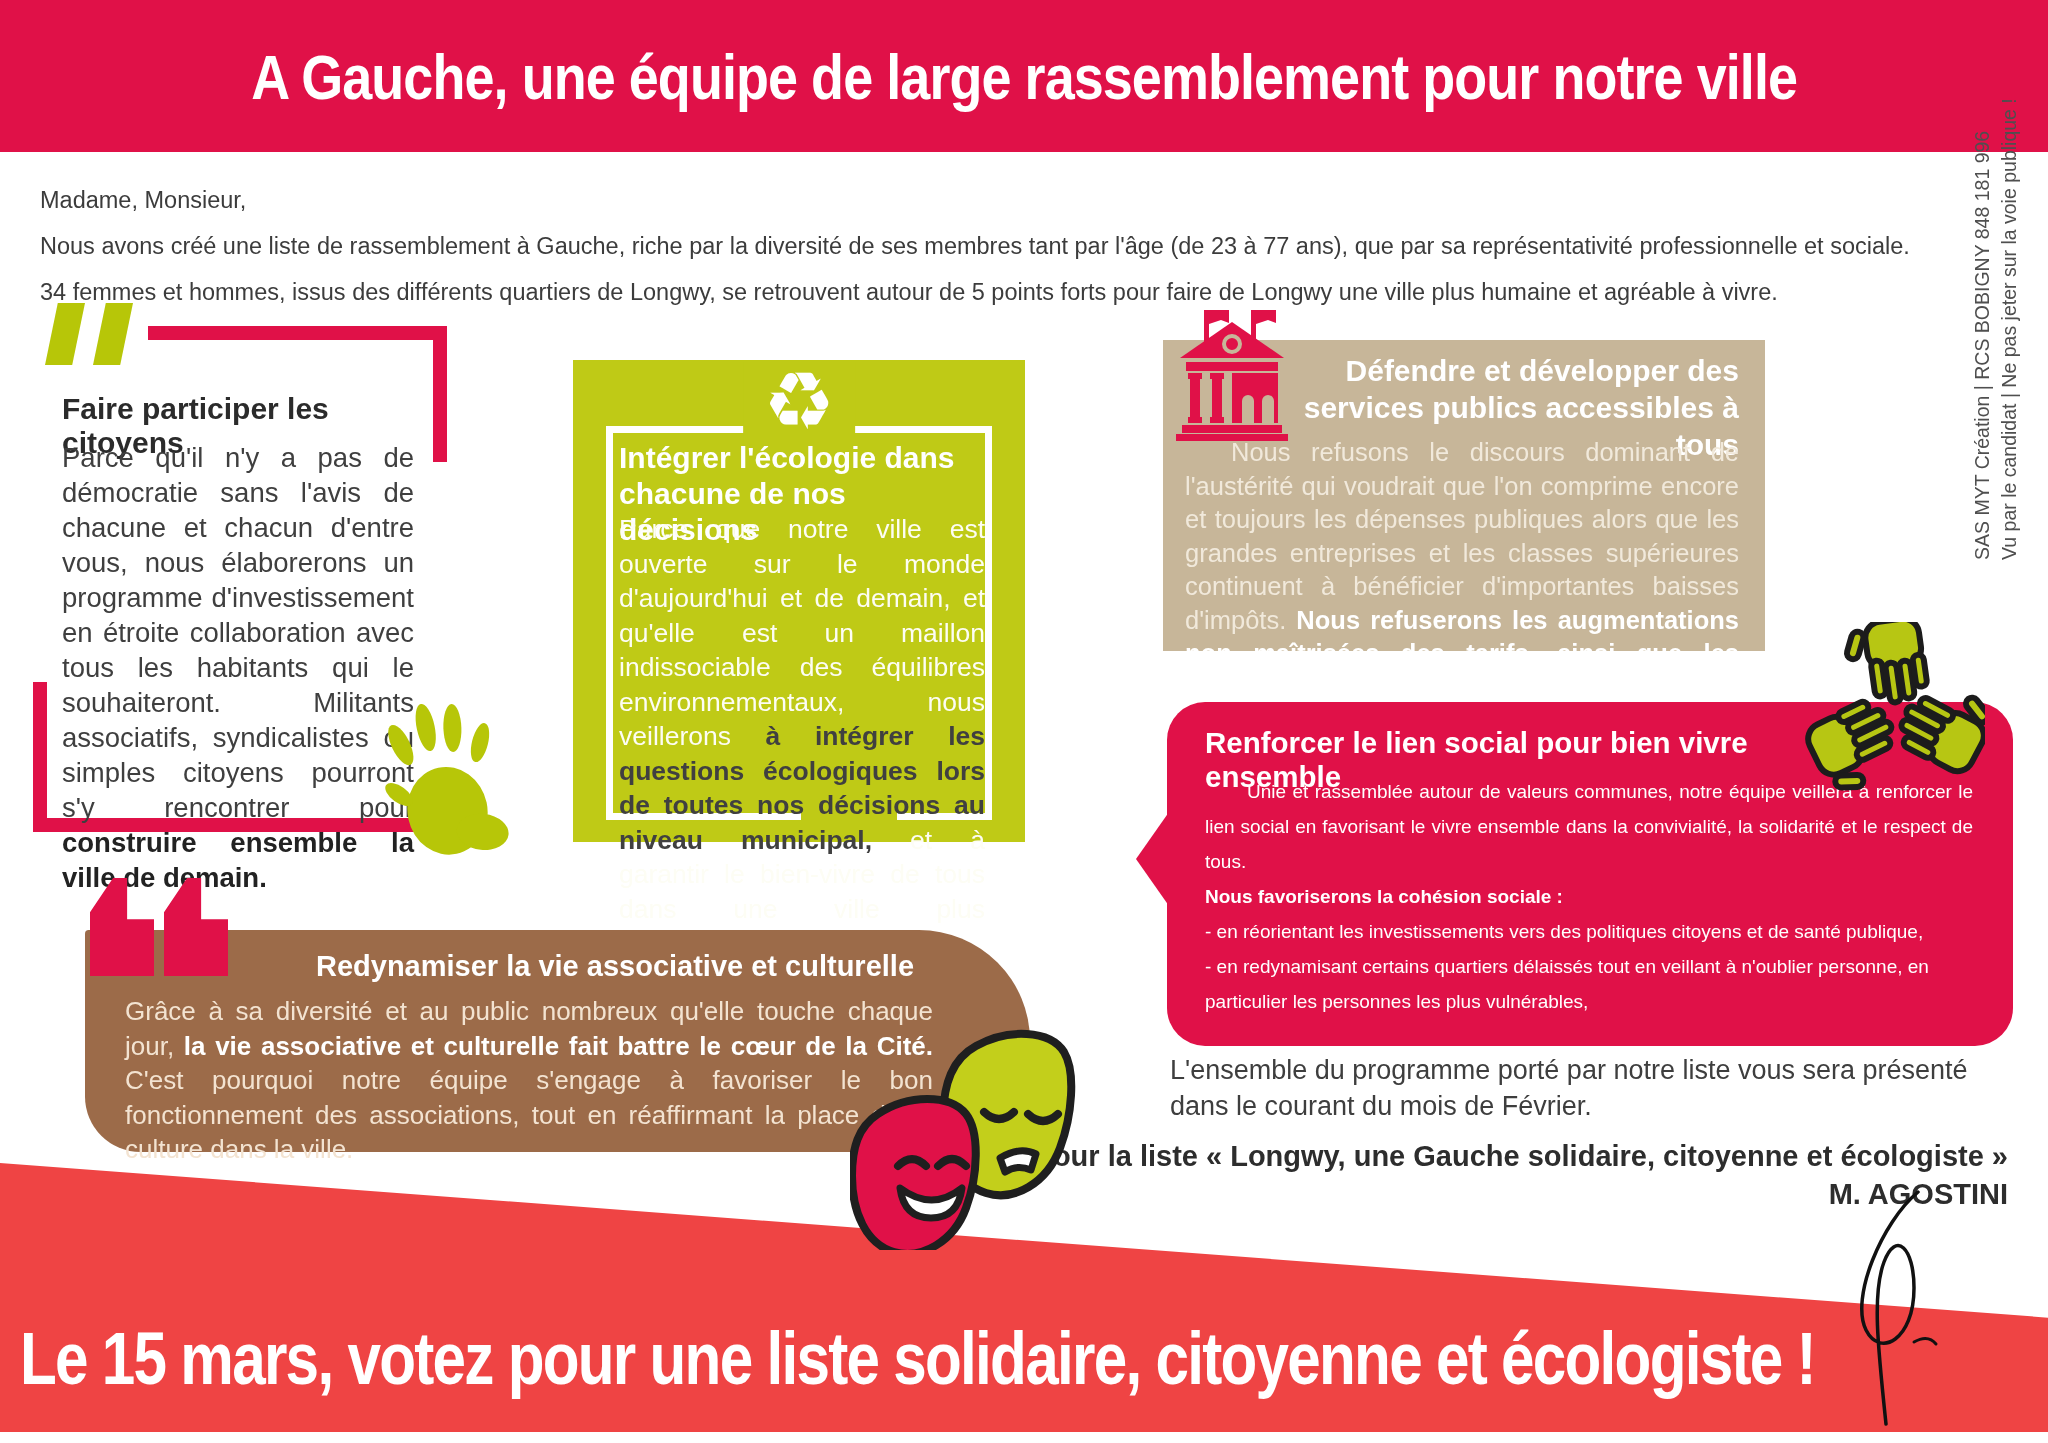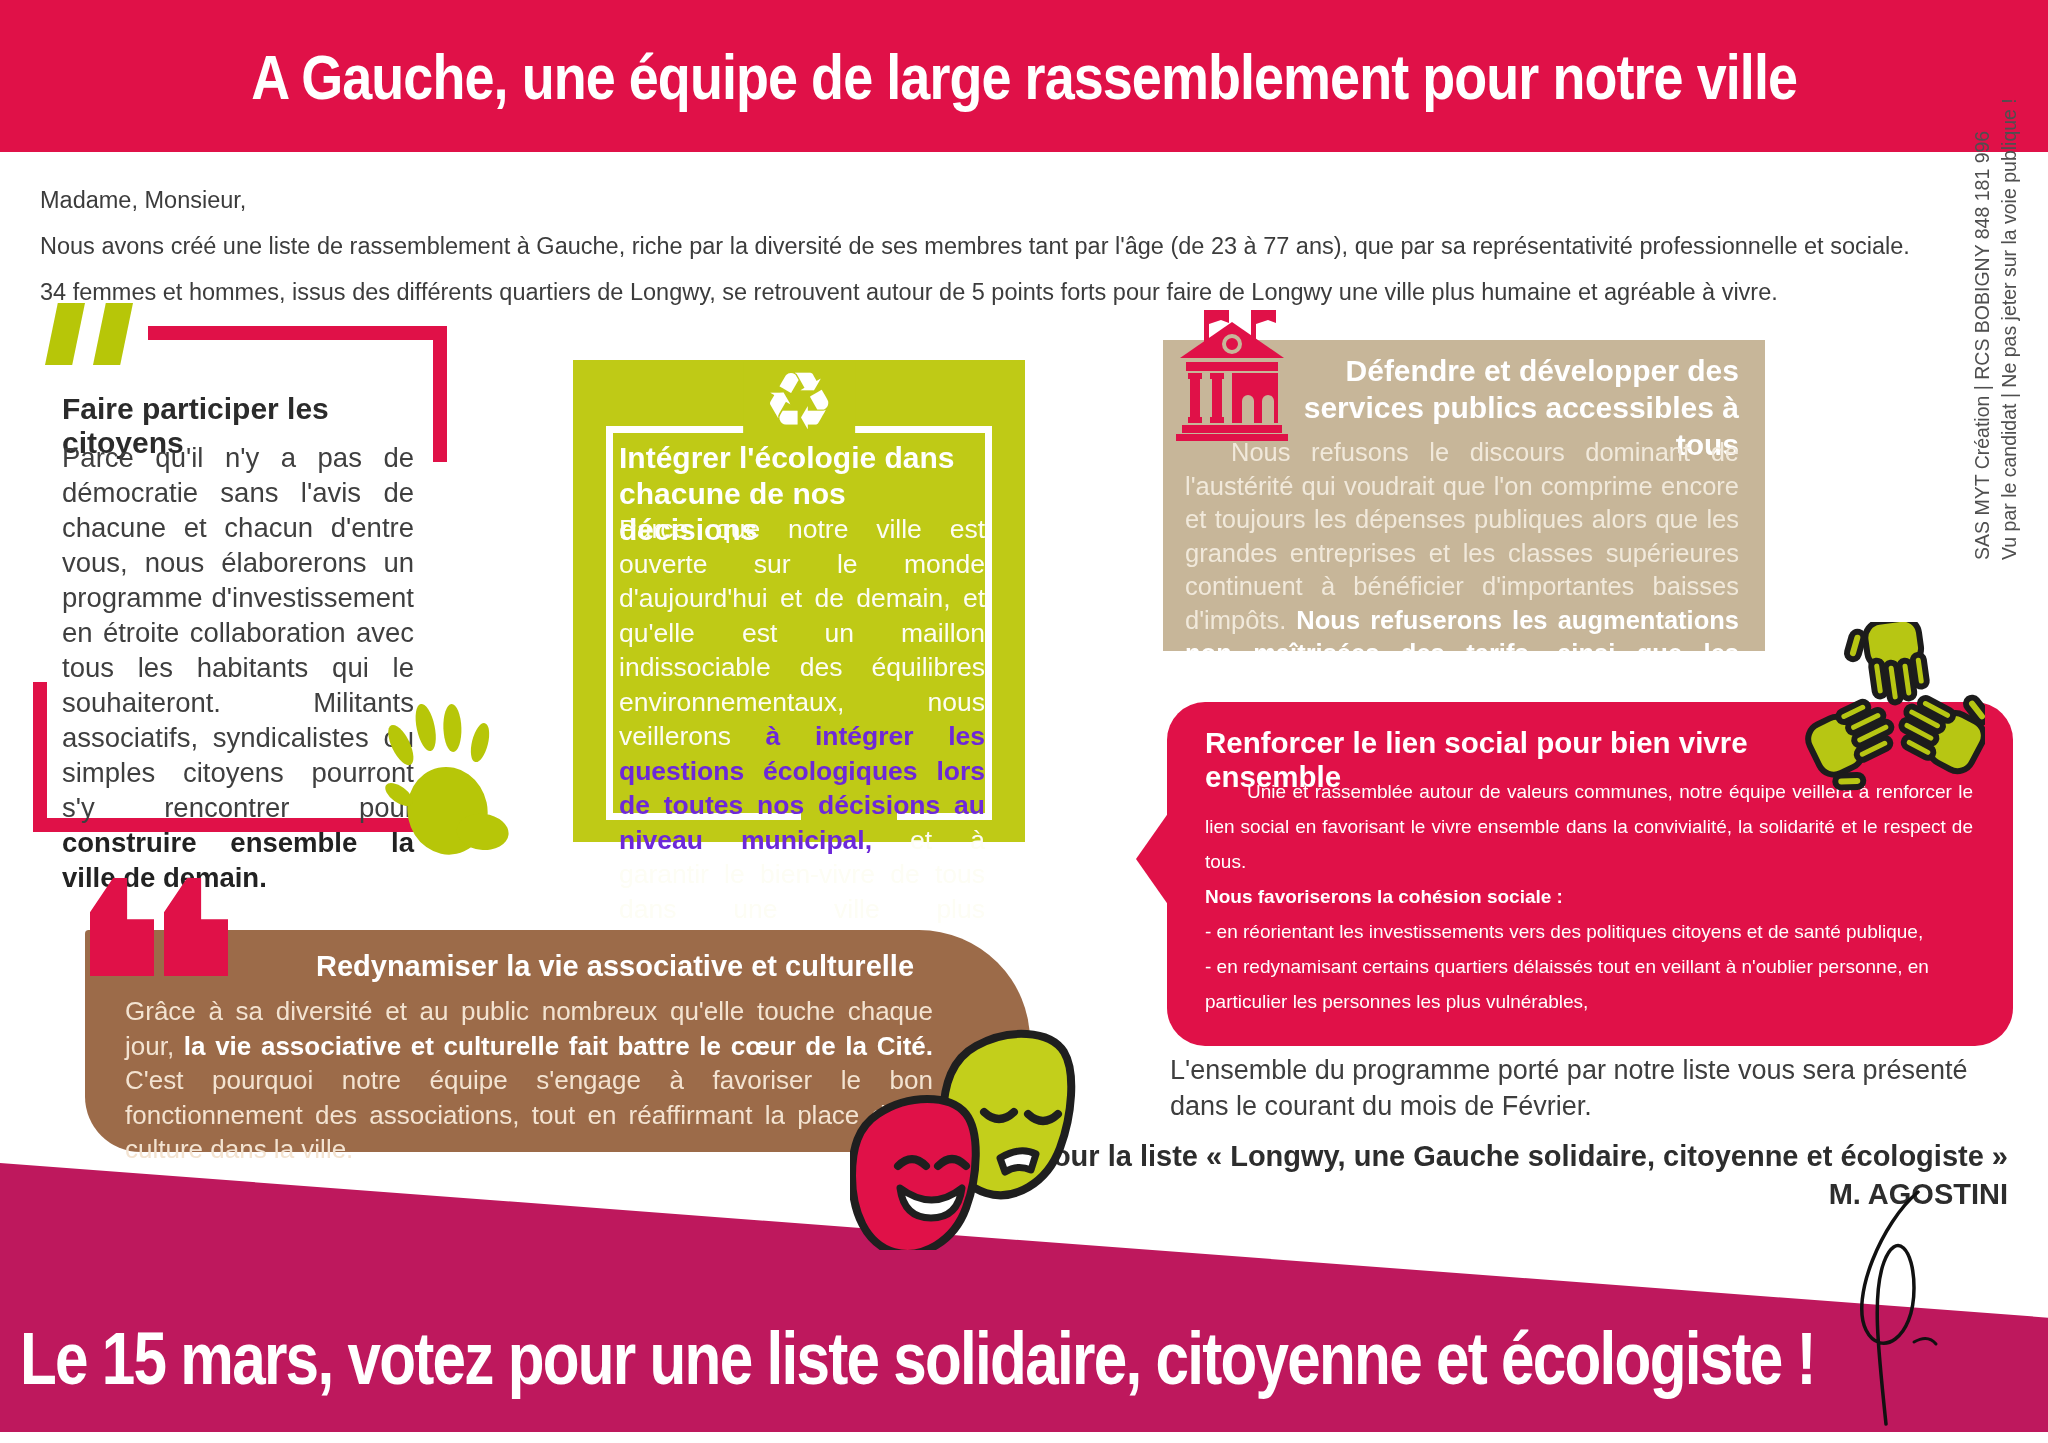--- a/index.html
+++ b/index.html
@@ -34,21 +34,21 @@
   .eco{left:573px;top:360px;width:452px;height:482px;background:#bfca16;}
   .eco-frame{position:absolute;left:33px;right:33px;top:66px;bottom:22px;
              border:7px solid #fff;}
   .eco-icon{position:absolute;left:50%;top:2px;transform:translateX(-50%);
             background:#bfca16;padding:0 20px;font-size:80px;line-height:80px;color:#fff;}
   .eco-gapmask{position:absolute;left:228px;bottom:18px;width:96px;height:14px;background:#bfca16;}
   .eco-title{position:absolute;left:46px;top:80px;width:372px;font-size:30px;font-weight:bold;
              color:#fff;line-height:36px;}
   .eco-body{position:absolute;left:46px;top:152px;width:366px;font-size:26.5px;line-height:34.5px;
             text-align:justify;color:#fdfdf4;}
-  .eco-body b{color:#6d28d9;}
+  .eco-body b{color:#404040;}
 
   
   .srv{left:1163px;top:340px;width:602px;height:311px;background:#c7b699;}
   .srv-title{position:absolute;right:26px;top:12px;width:440px;font-size:30px;font-weight:bold;
              color:#fff;line-height:37px;text-align:right;}
   .srv-body{position:absolute;left:22px;right:26px;top:96px;font-size:25.5px;line-height:33.5px;
             text-align:justify;color:#f1e9db;text-indent:46px;}
   .srv-body b{color:#fff;}
 
   
@@ -74,21 +74,21 @@
 
   
   .program-note{left:1170px;top:1052px;width:840px;text-align:left;font-size:27px;
                 line-height:36px;color:#3e3e3e;}
   .list-line{left:900px;top:1140px;width:1108px;text-align:right;font-size:29px;
              font-weight:bold;color:#2d2d2d;}
   .candidate{left:900px;top:1178px;width:1108px;text-align:right;font-size:29px;
              font-weight:bold;color:#2d2d2d;}
 
   
-  .band{left:0;top:1163px;width:2048px;height:269px;background:#be185d;
+  .band{left:0;top:1163px;width:2048px;height:269px;background:#ef4444;
         clip-path:polygon(0 0,100% 57.5%,100% 100%,0 100%);text-align:center;}
   .band h2{position:absolute;left:20px;top:156px;margin:0;color:#fff;font-size:70px;
            font-weight:bold;letter-spacing:-2px;white-space:nowrap;
            transform:scale(.86,1.06);transform-origin:left center;}
 
   svg{display:block;}
 </style>
 </head>
 <body>
 

